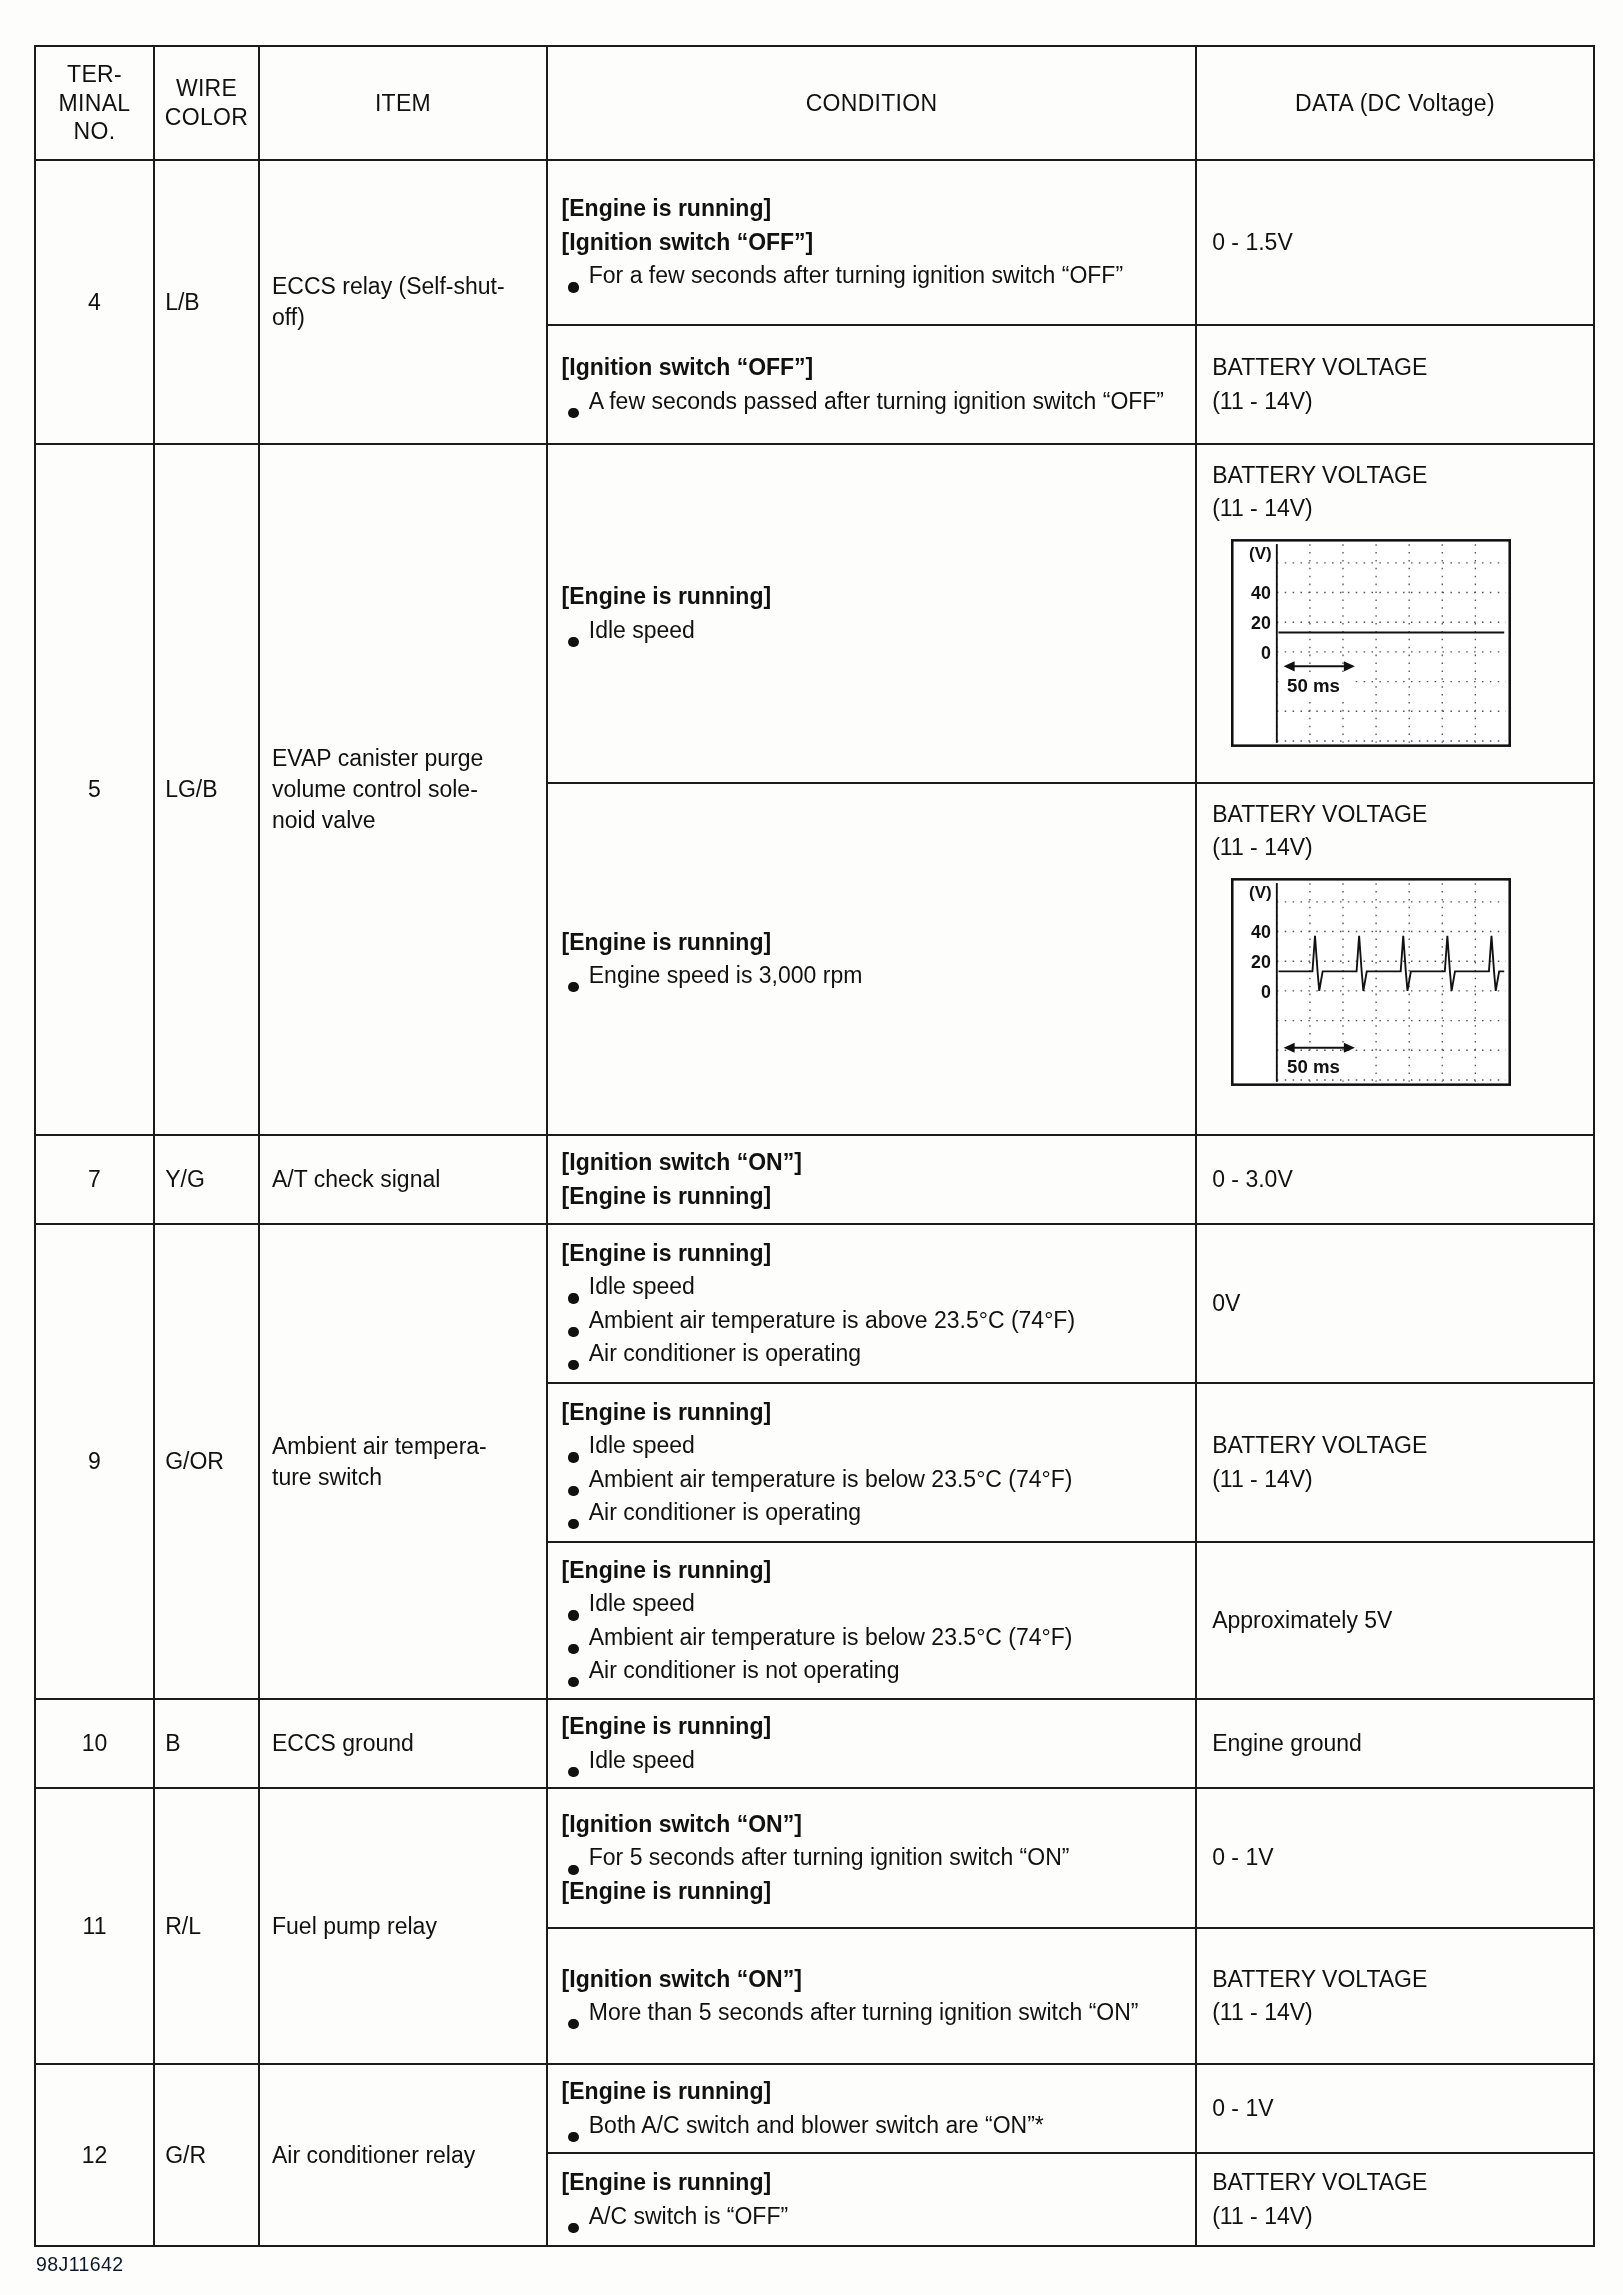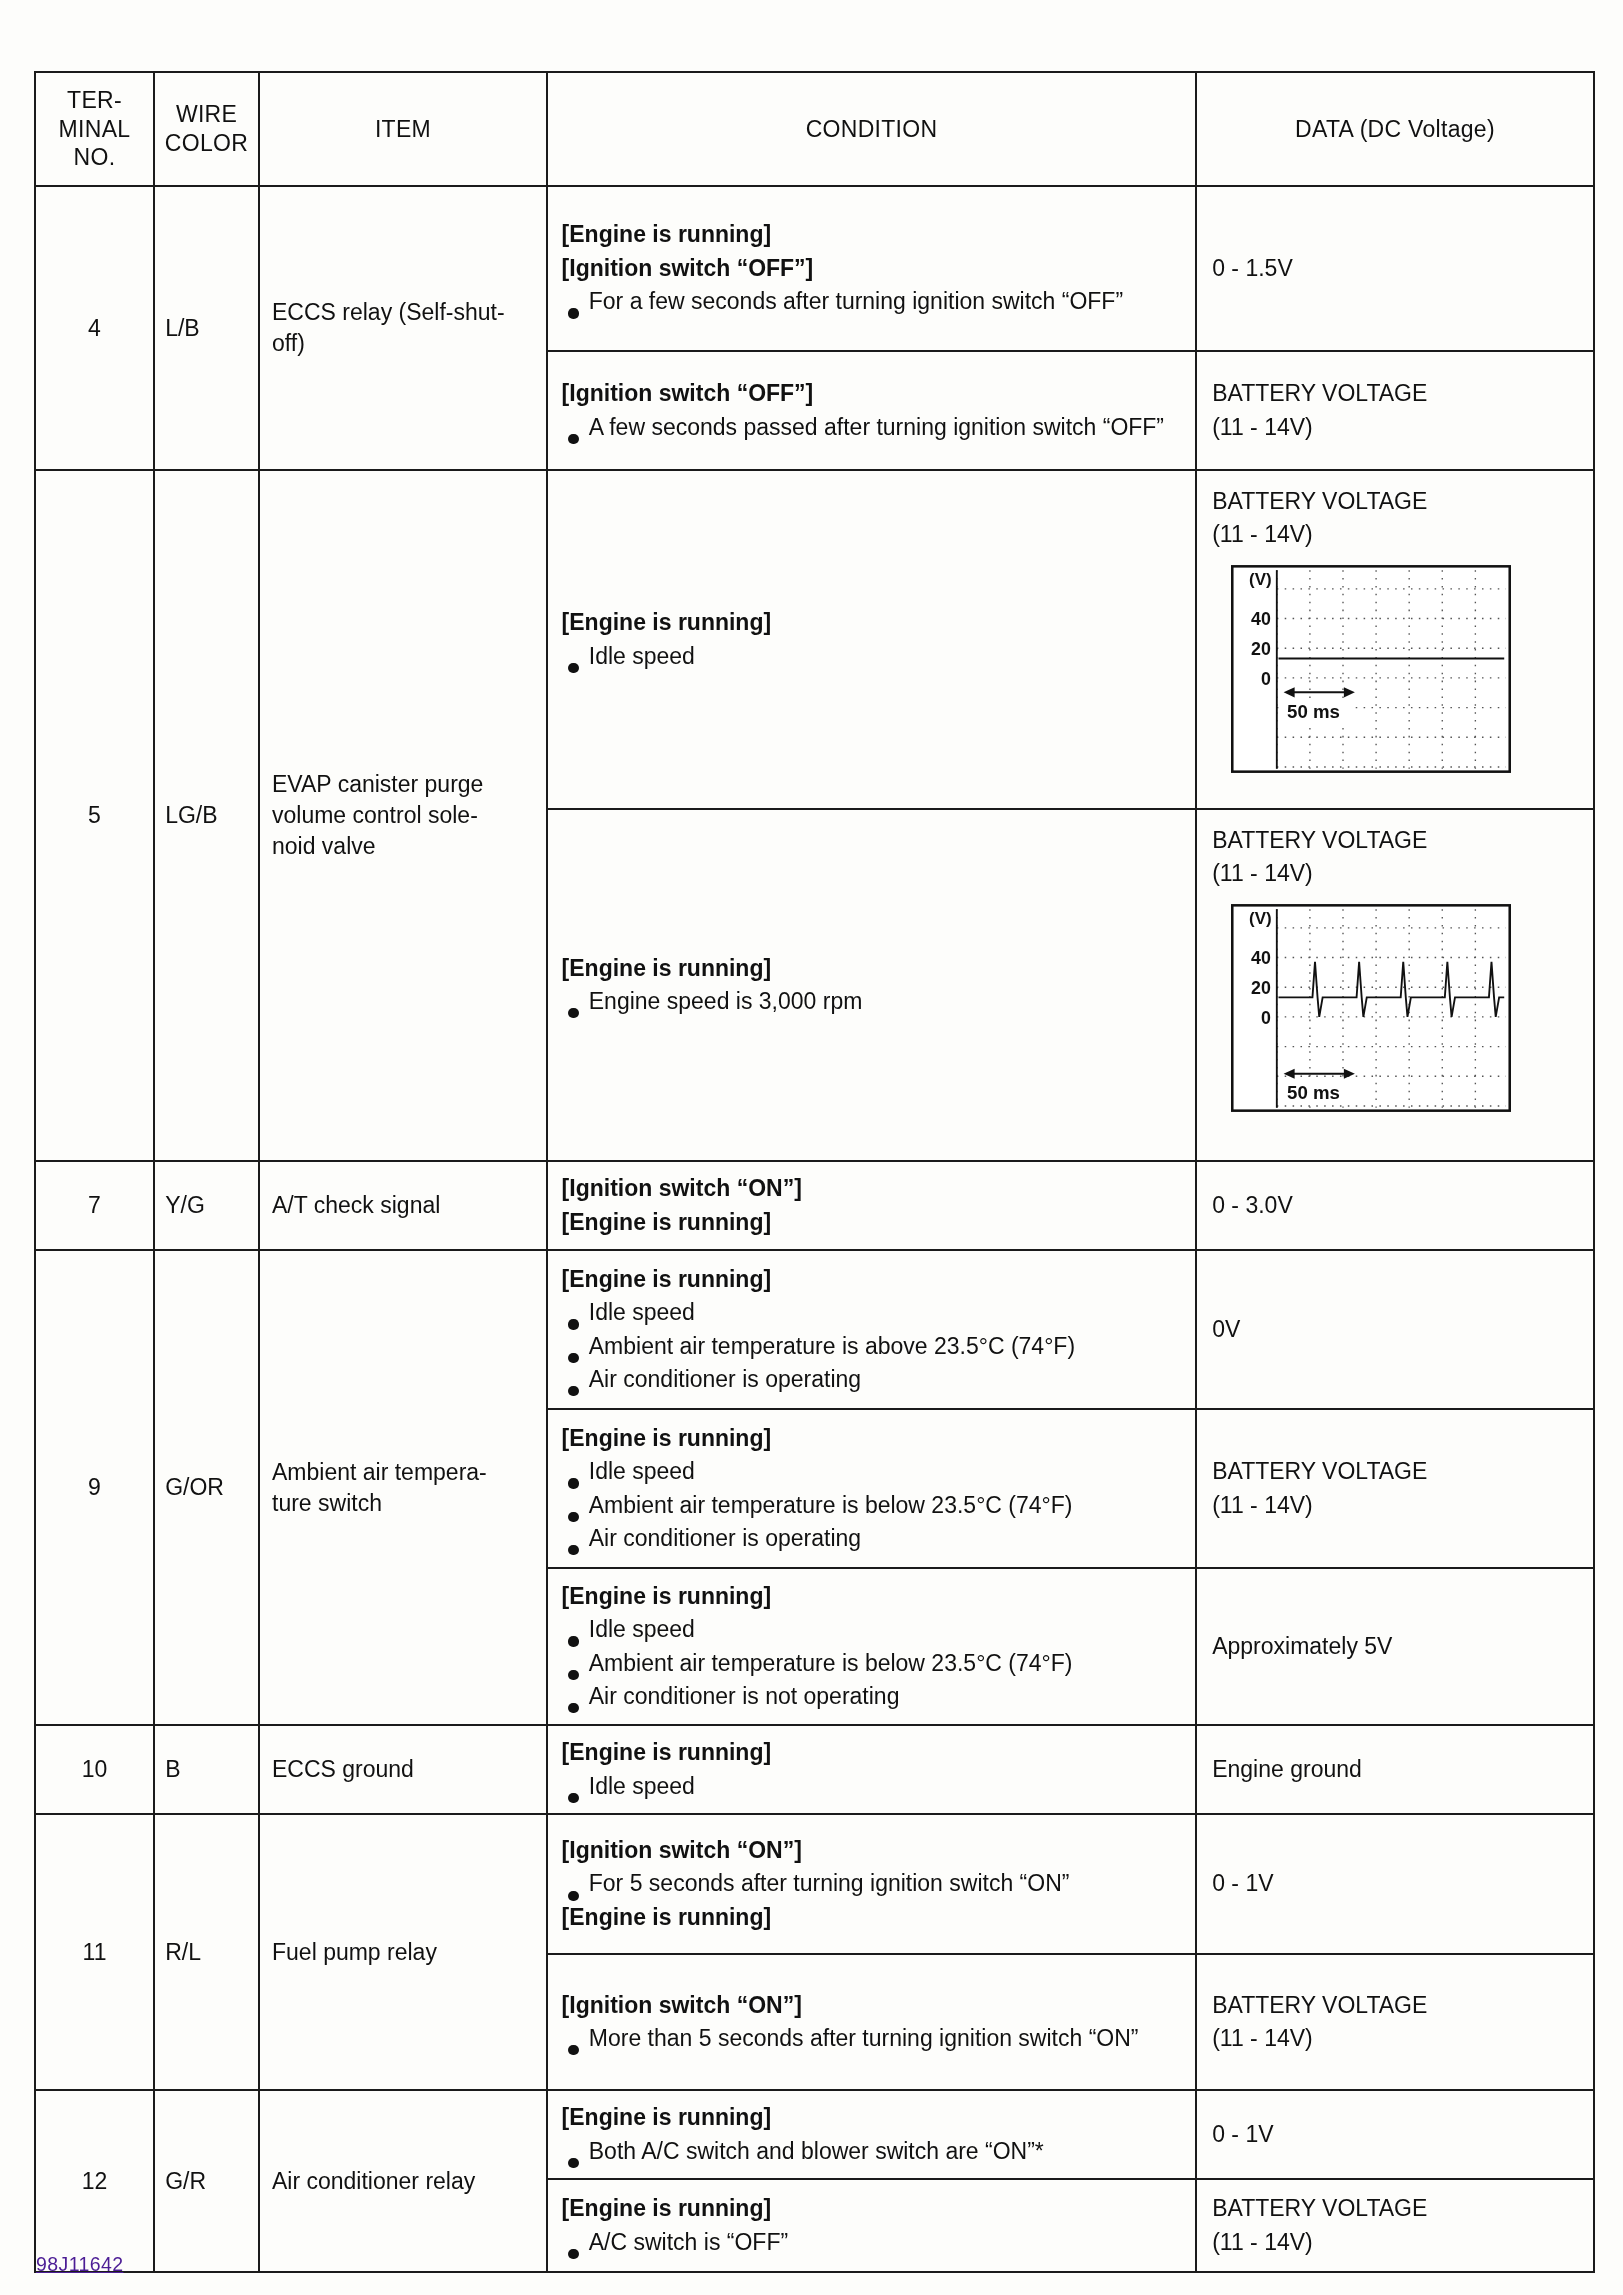--- a/index.html
+++ b/index.html
@@ -5,21 +5,21 @@
   * { box-sizing: border-box; margin: 0; padding: 0; }
   html,body { background:#f4f4f1; }
   body {
     width:1624px; height:2295px; position:relative;
     font-family:"Liberation Sans", sans-serif; color:#111;
   }
   .page {
     position:absolute; inset:0; background:#fdfdfb;
   }
   table.spec-table {
-    position:absolute; left:34px; top:71px; width:1559px;
+    position:absolute; left:34px; top:45px; width:1559px;
     border-collapse:collapse; table-layout:fixed;
     background:#fdfdfb;
   }
   table.spec-table, th, td { border:2.1px solid #1b1b1b; }
   table.spec-table { border-width:2.5px; }
   thead th {
     height:114px; font-size:23px; font-weight:400;
     text-align:center; vertical-align:middle; white-space:pre-line;
     line-height:1.25; letter-spacing:0.3px;
   }
@@ -35,21 +35,21 @@
     background:#111; margin:12px 10.2px 0 6.8px;
   }
   .bullet-text { flex:1; }
   td.c-data { padding:10.2px 15.2px; }
   td.c-data.has-scope { vertical-align:top; padding-top:13.6px; }
   .data-line { line-height:1.45; }
   .scope { display:block; margin:13.6px 0 5.1px 18.6px; }
   .scope text { font-family:"Liberation Sans", sans-serif; }
   .footer-code {
     position:absolute; left:36px; top:2253px;
-    font-size:19.5px; color:#4c1d95; letter-spacing:0.4px;text-decoration:underline;
+    font-size:19.5px; color:#0f172a; letter-spacing:0.4px;
   }
 </style>
 </head>
 <body>
 
 <div class="page">
   <table class="spec-table">
     <colgroup>
       <col style="width:119px">
       <col style="width:105px">

